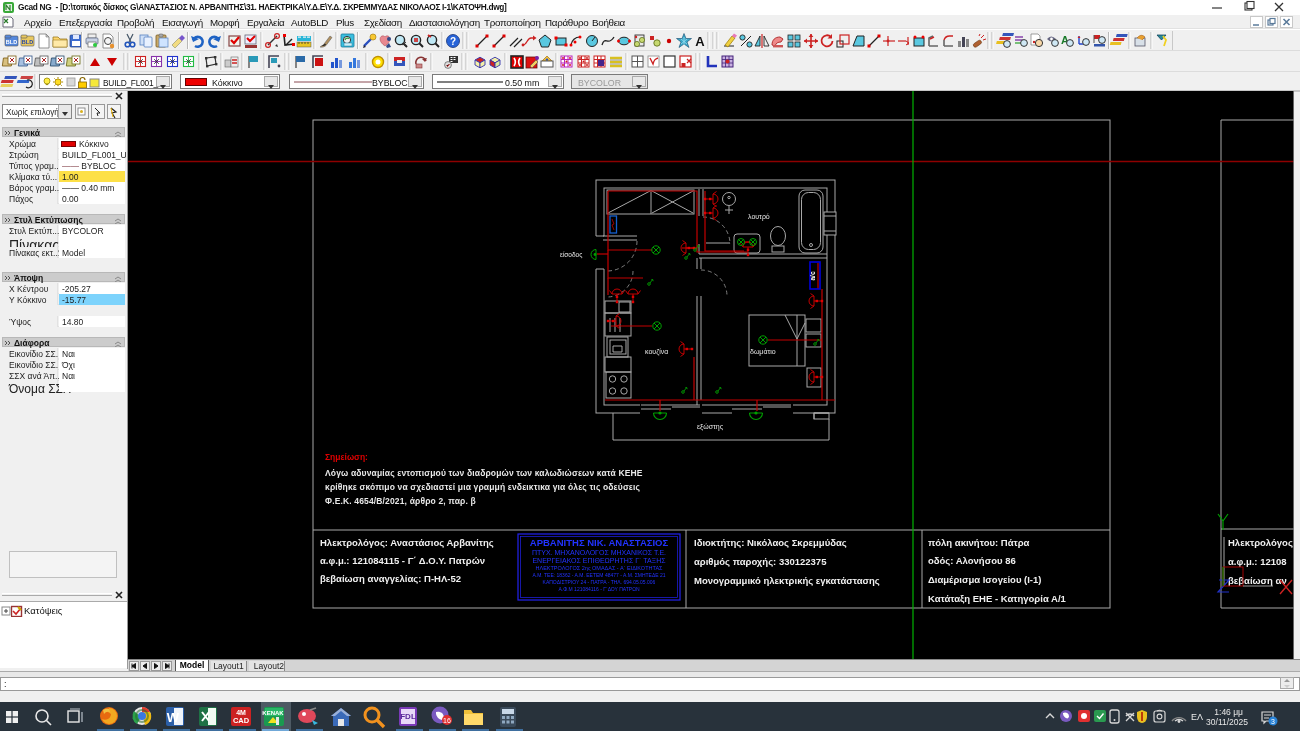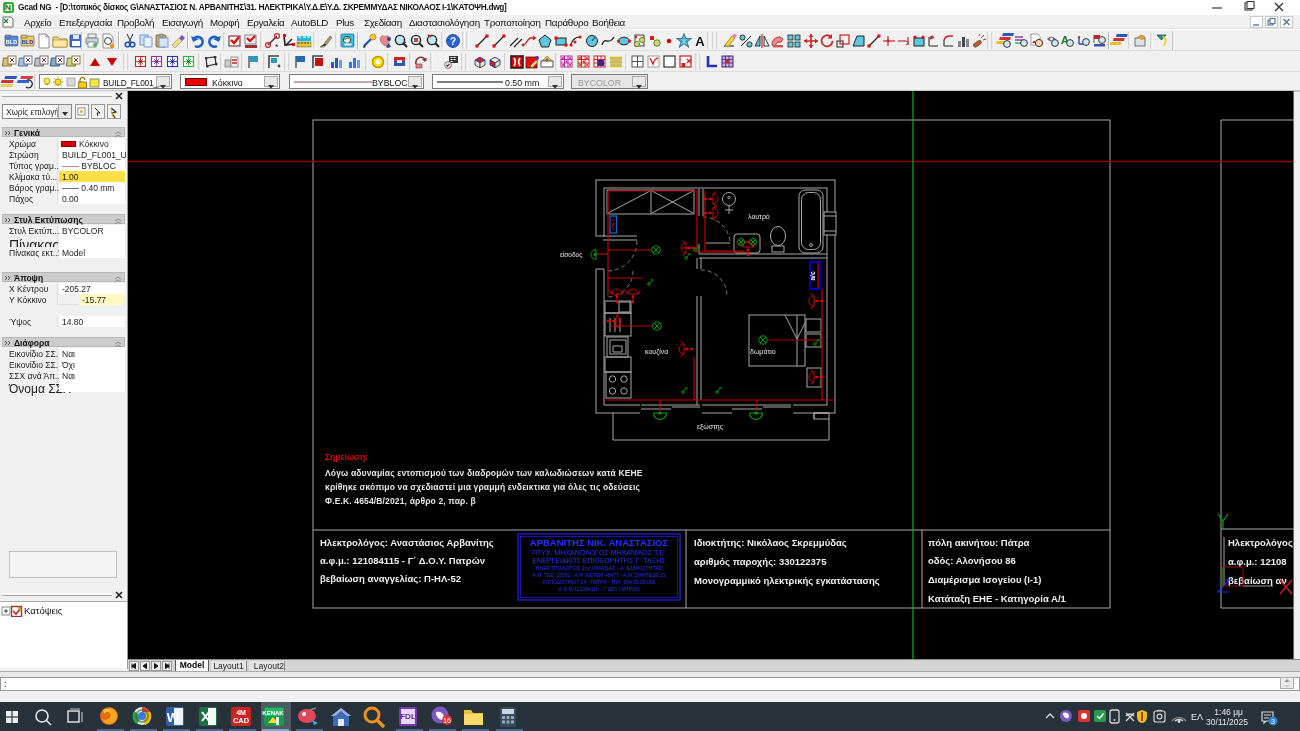--- a/index.html
+++ b/index.html
@@ -831,21 +831,21 @@
           <div class="abs" style="left:7px;top:0.5px;font-size:8.5px;color:#222;white-space:nowrap">Χ Κέντρου</div>
         </div>
         <div class="abs" style="left:57px;top:0;width:66px;height:11px;background:#fff;">
           <div class="abs" style="left:3px;top:0.5px;font-size:8.5px;color:#222;white-space:nowrap">-205.27</div>
         </div>
       </div>
       <div class="abs" style="left:2px;top:203px;width:123px;height:11px;border-bottom:1px solid #e2e2e2;">
         <div class="abs" style="left:0;top:0;width:56px;height:11px;background:#f0f0f0;border-right:1px solid #e2e2e2;">
           <div class="abs" style="left:7px;top:0.5px;font-size:8.5px;color:#222;white-space:nowrap">Υ Κόκκινο</div>
         </div>
-        <div class="abs" style="left:57px;top:0;width:45px;height:11px;background:#fef9c3;margin-left:20px;">
+        <div class="abs" style="left:57px;top:0;width:66px;height:11px;background:#7dd3fc;">
           <div class="abs" style="left:3px;top:0.5px;font-size:8.5px;color:#222;white-space:nowrap">-15.77</div>
         </div>
       </div>
       <div class="abs" style="left:2px;top:214px;width:123px;height:11px;border-bottom:1px solid #e2e2e2;margin-top:44px;">
         <div class="abs" style="left:0;top:0;width:56px;height:11px;background:#f0f0f0;border-right:1px solid #e2e2e2;">
           <div class="abs" style="left:7px;top:0.5px;font-size:8.5px;color:#222;white-space:nowrap">Ζ Κέντρου</div>
         </div>
         <div class="abs" style="left:57px;top:0;width:66px;height:11px;background:#fff;">
           <div class="abs" style="left:3px;top:0.5px;font-size:8.5px;color:#222;white-space:nowrap">0.00</div>
         </div>

